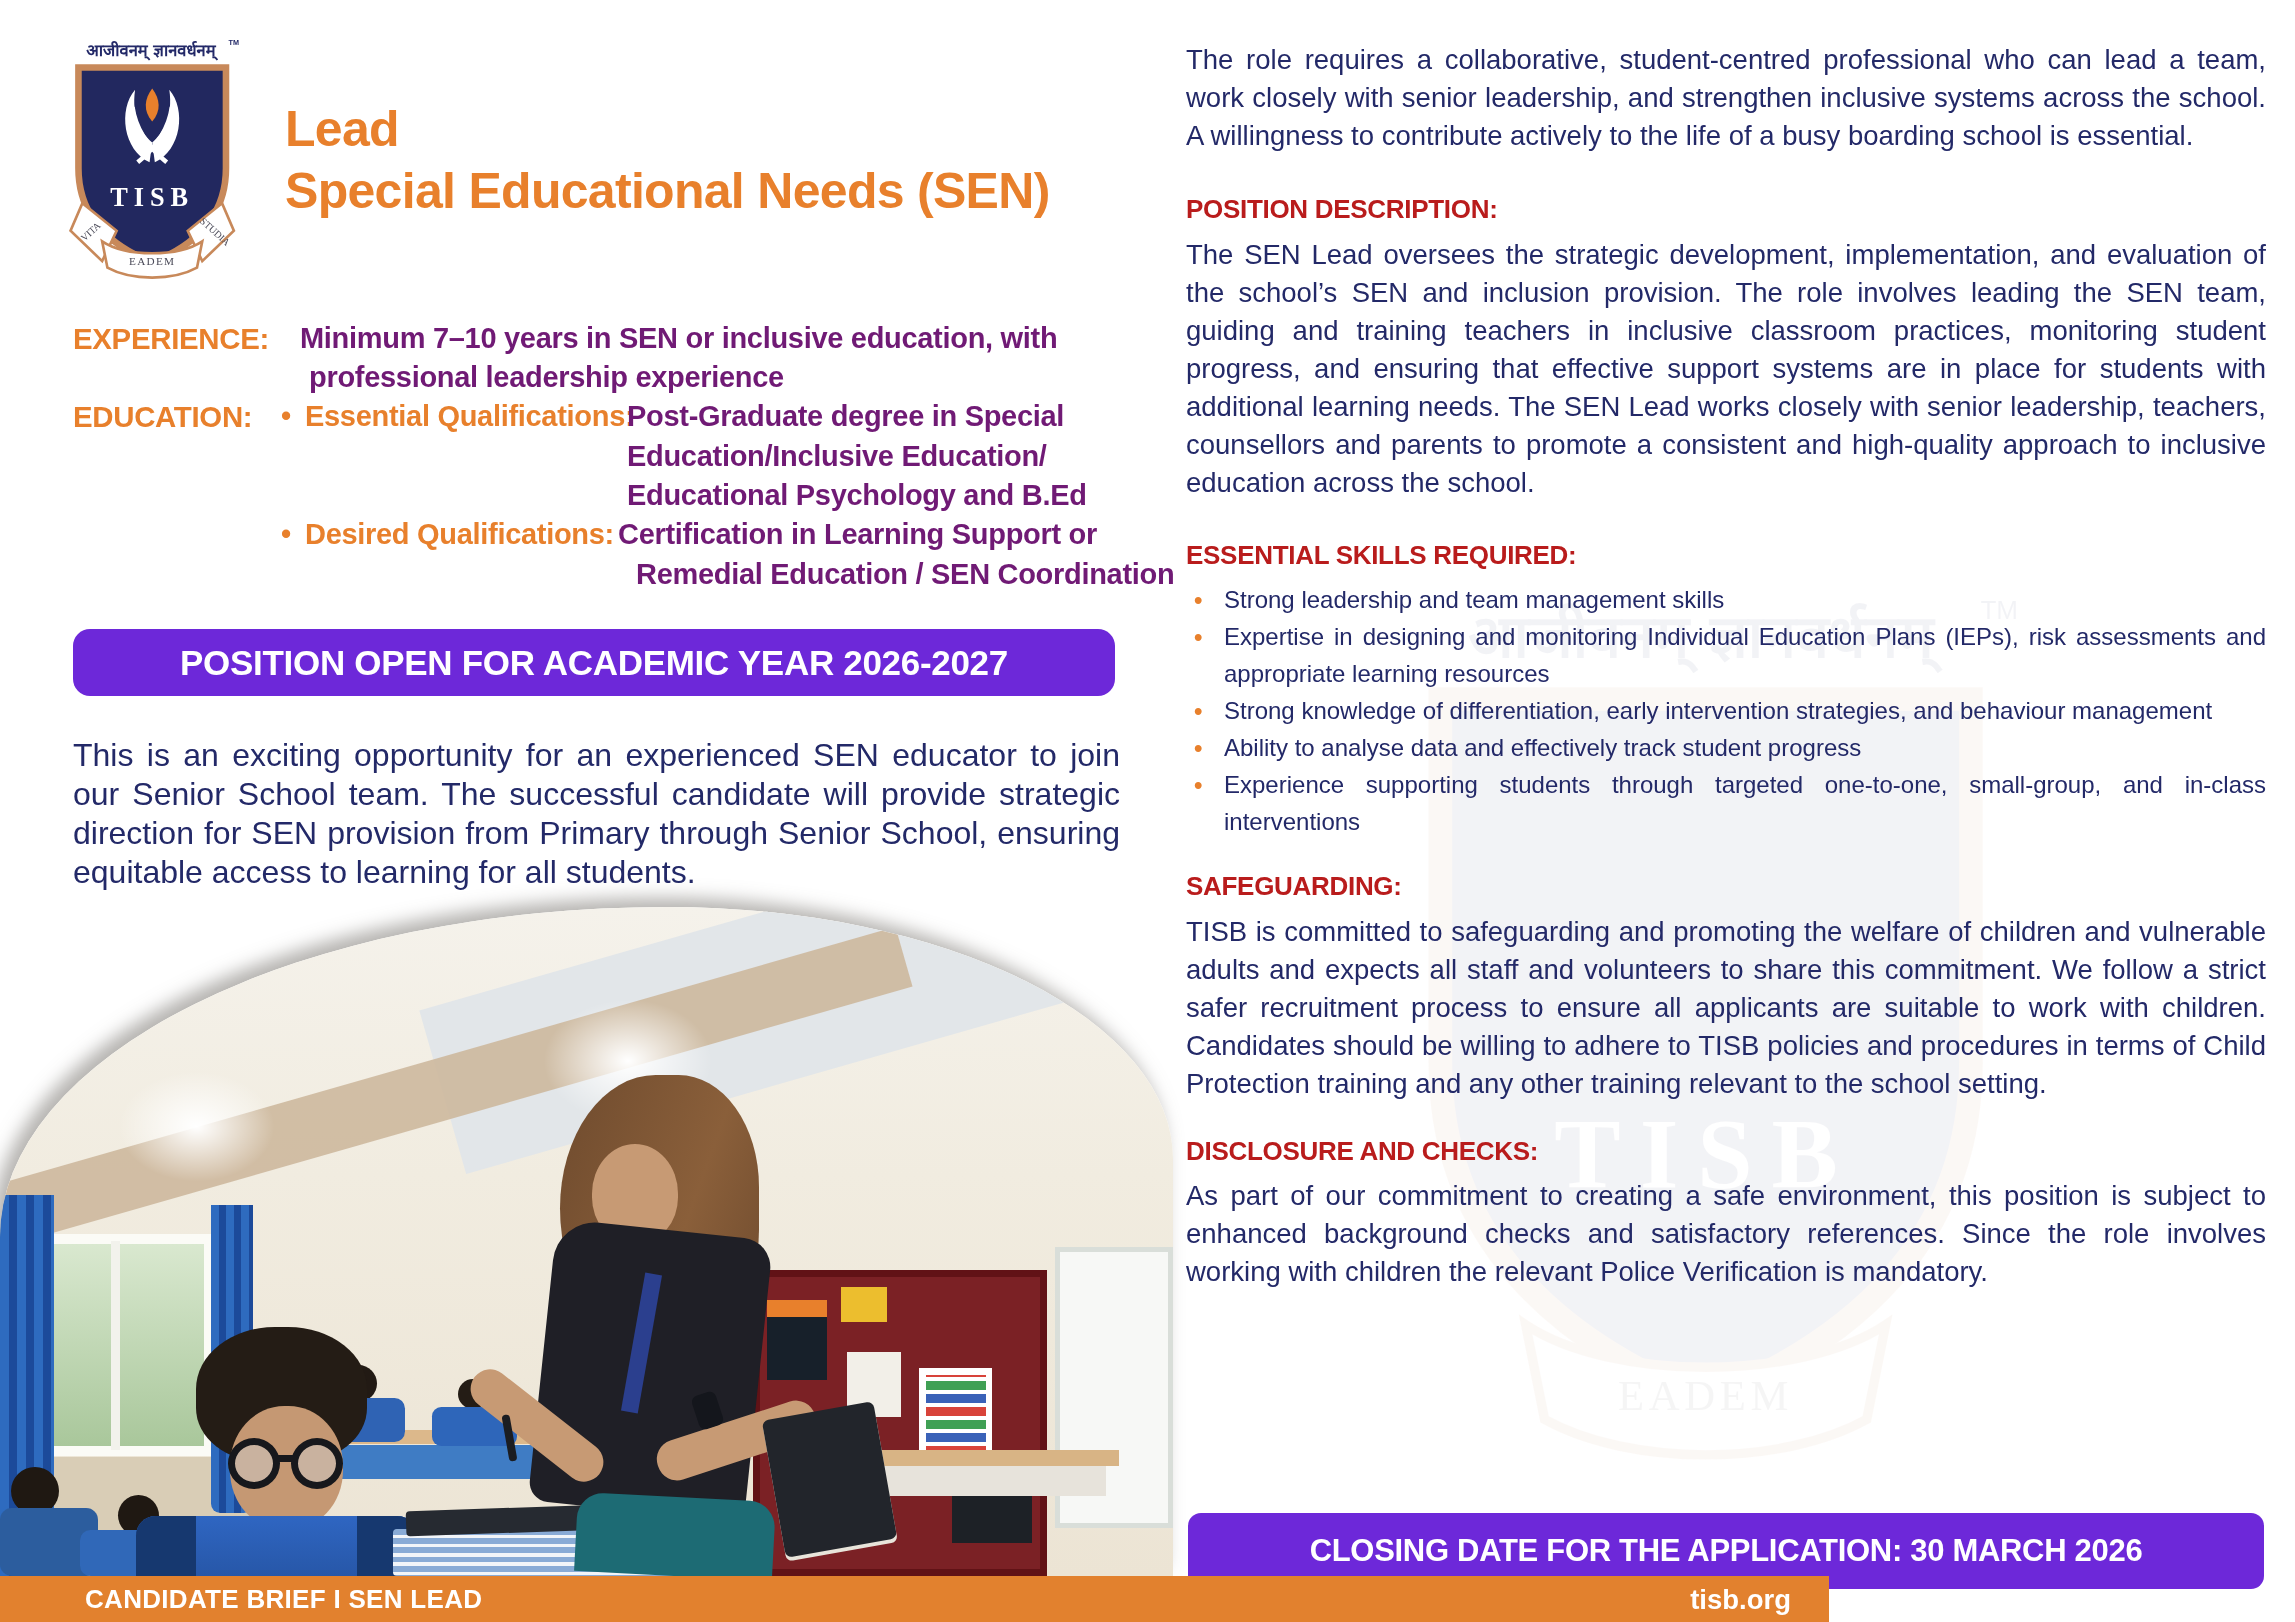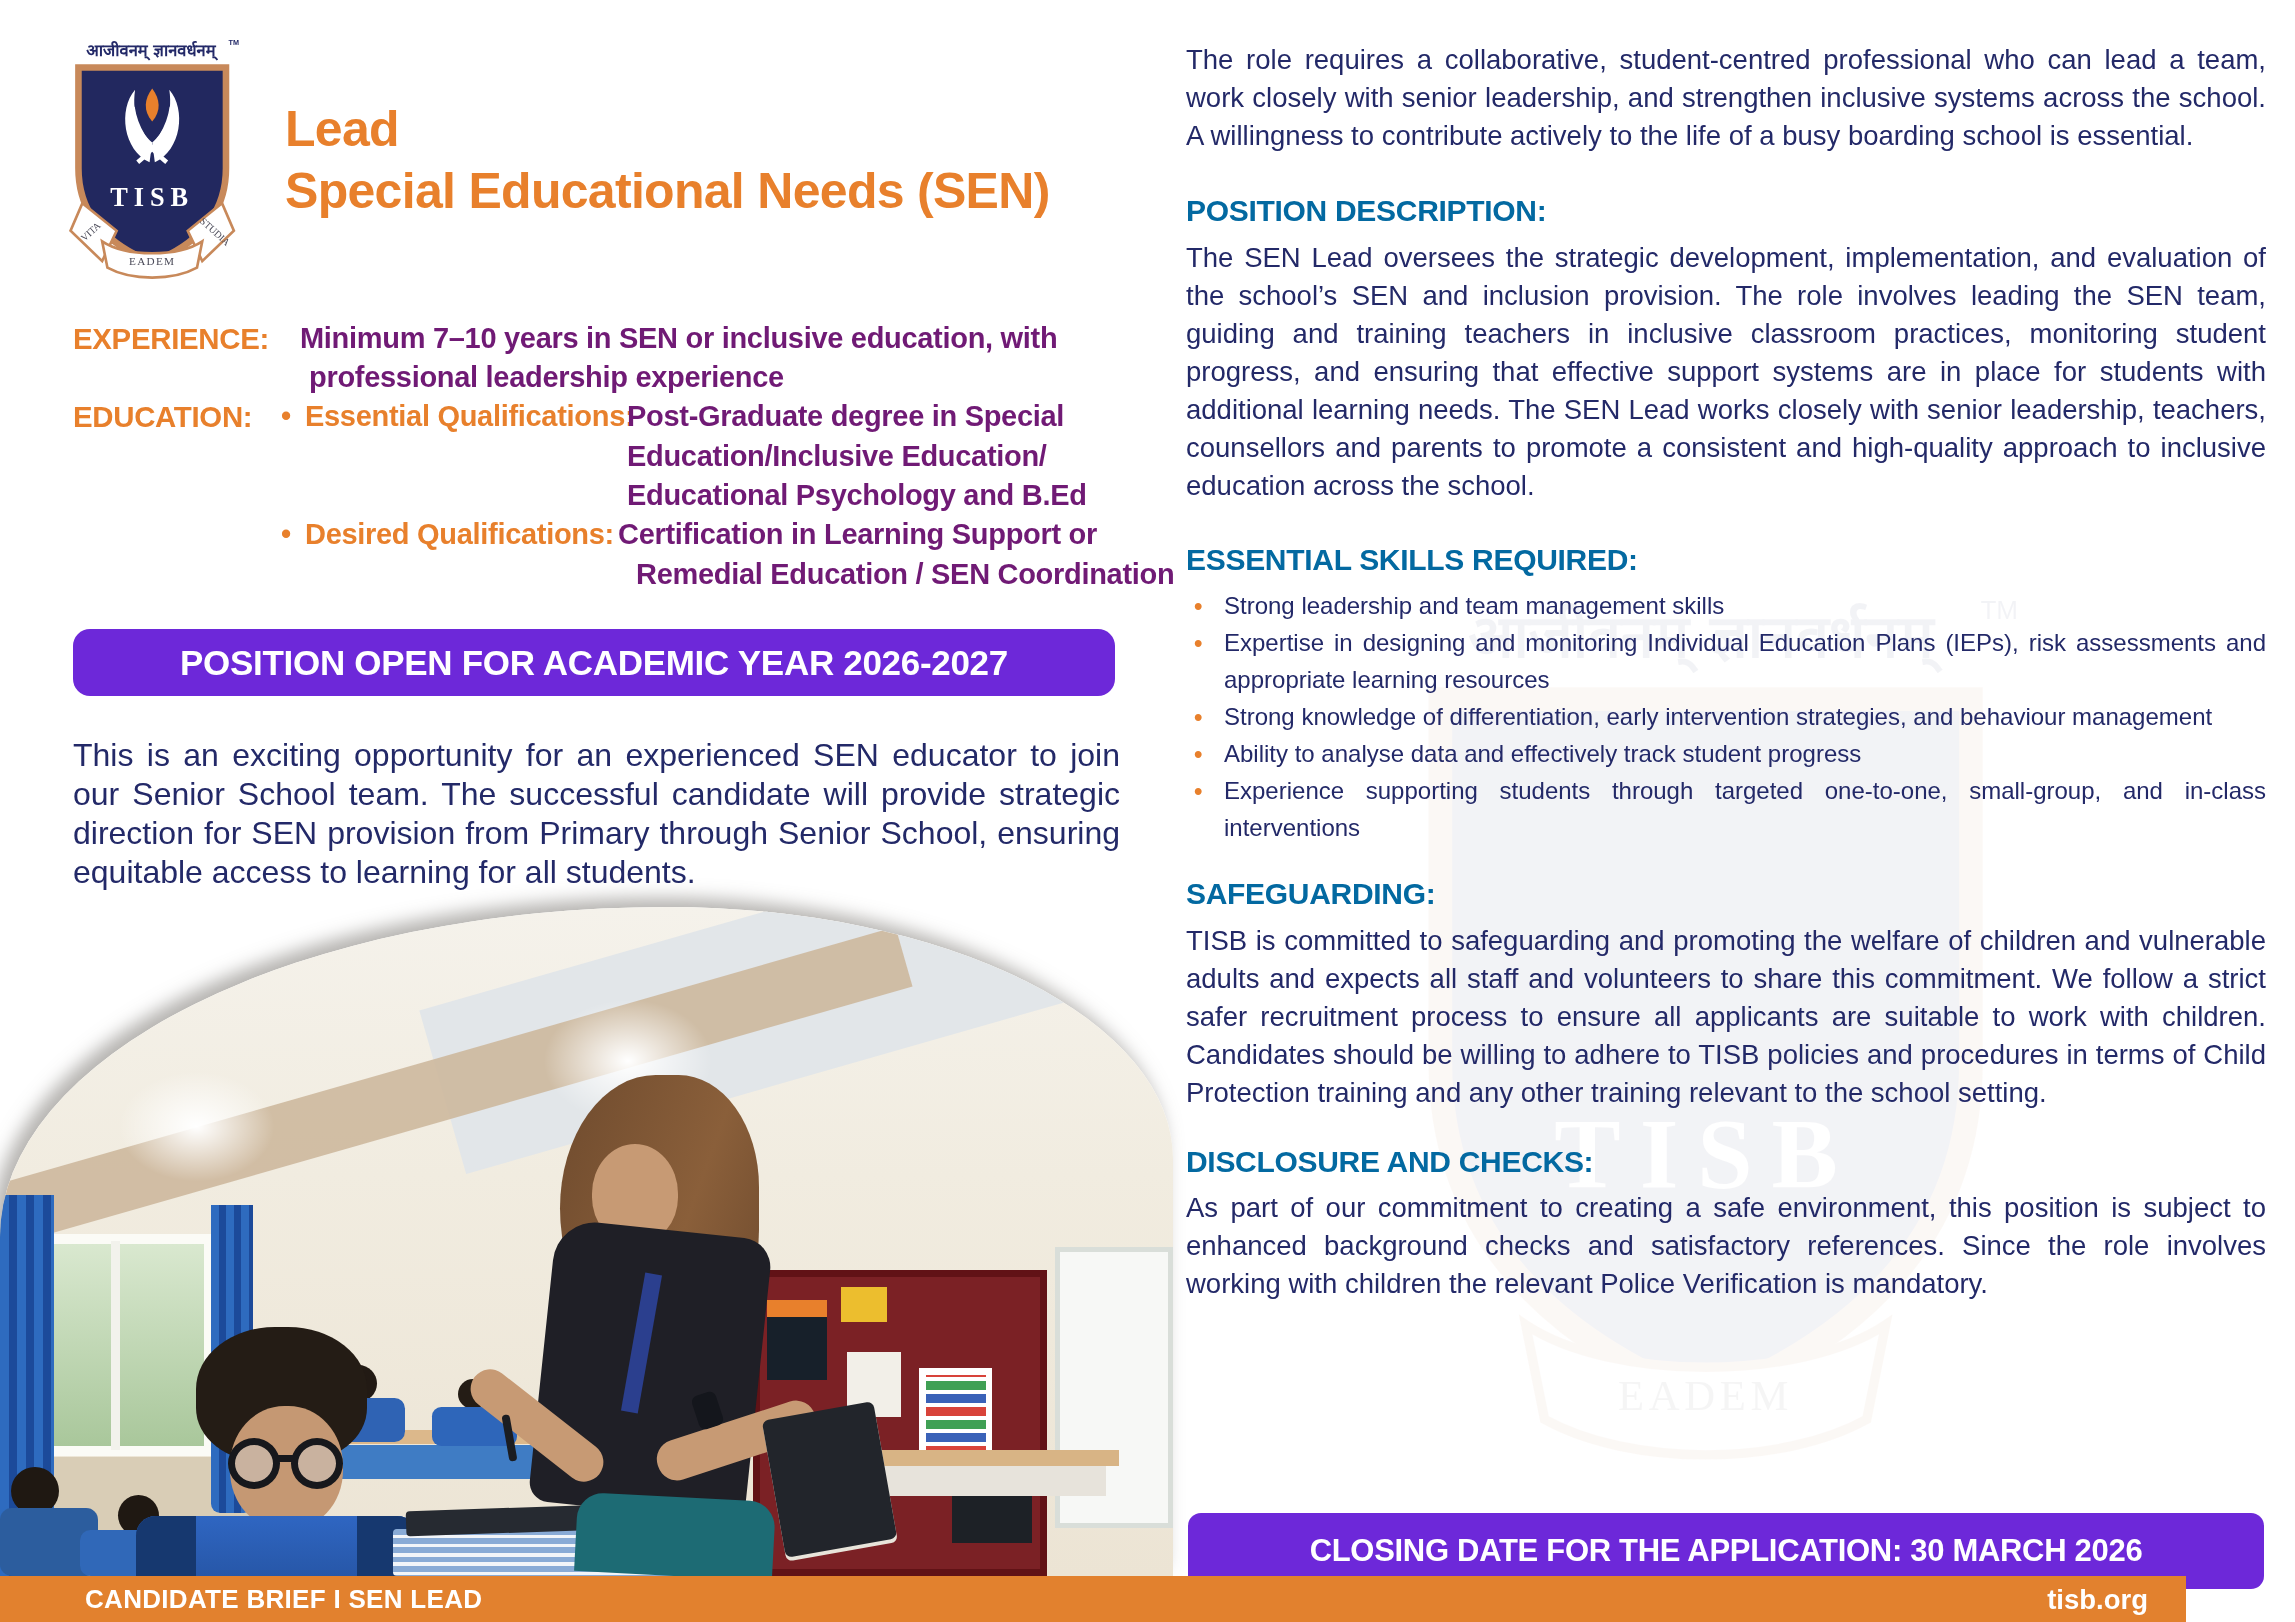--- a/index.html
+++ b/index.html
@@ -6,42 +6,42 @@
   .page{position:relative;width:2295px;height:1623px;background:#ffffff;overflow:hidden;
         font-family:"Liberation Sans",sans-serif;color:#232968;}
   .abs{position:absolute;}
 
   
   .title{font-size:50px;font-weight:bold;color:#e8802c;line-height:62px;letter-spacing:-0.7px;}
   .lbl{font-size:29.4px;font-weight:bold;color:#e8802c;letter-spacing:-0.3px;white-space:nowrap;}
   .val{font-size:29px;font-weight:bold;color:#701a75;letter-spacing:-0.3px;white-space:nowrap;}
   .bullet-dot{font-size:29px;font-weight:bold;color:#e8802c;}
   .para{font-size:27.5px;line-height:38px;color:#232968;text-align:justify;}
-  .h-orange{font-size:30px;font-weight:bold;color:#0369a1;letter-spacing:-0.3px;}
+  .h-orange{font-size:26px;font-weight:bold;color:#b91c1c;letter-spacing:-0.3px;}
   .navy-banner{background:#6d28d9;border-radius:17px;display:flex;align-items:center;justify-content:center;}
   .navy-banner span{color:#ffffff;font-weight:bold;font-size:35px;letter-spacing:-0.3px;white-space:nowrap;}
 
   
   .right-col{position:absolute;left:1186px;top:41px;width:1080px;z-index:2;}
   .right-col .para{margin:0 0 37px 0;}
   .right-col h2{margin:0 0 10.5px 0;}
   ul.skills{list-style:none;margin:3.9px 0 31px 0;padding:0;}
   ul.skills li{position:relative;padding-left:38px;font-size:24px;line-height:37px;
                color:#232968;text-align:justify;margin:0;}
   ul.skills li::before{content:"\2022";color:#e8802c;font-weight:bold;position:absolute;left:7.9px;top:0;}
 
   
   .photo{position:absolute;left:0;top:907px;width:1173px;height:669px;overflow:hidden;
          border-radius:667px 505px 0 0 / 330px 252px 0 0;
          background:linear-gradient(180deg,#f5f2eb 0%,#f1ece0 40%,#ece4d4 100%);
          box-shadow:-7.9px -9.2px 17px rgba(110,105,100,.5);z-index:3;}
   .photo .abs{position:absolute;}
 
   
-  .footer{position:absolute;left:0;top:1576px;width:2186px;height:47px;background:#e2812e;
+  .footer{position:absolute;left:0;top:1576px;width:1829px;height:47px;background:#e2812e;
           display:flex;align-items:center;justify-content:space-between;z-index:5;}
   .footer .f-left{margin-left:85px;color:#ffffff;font-weight:bold;font-size:26px;letter-spacing:0.3px;}
   .footer .f-right{margin-right:38px;color:#ffffff;font-weight:bold;font-size:27.5px;}
 
   .watermark{position:absolute;left:1374px;top:576px;width:687px;opacity:0.05;z-index:0;}
   .motto-font{font-family:"DejaVu Sans",sans-serif;}
 </style>
 </head>
 <body>
 

